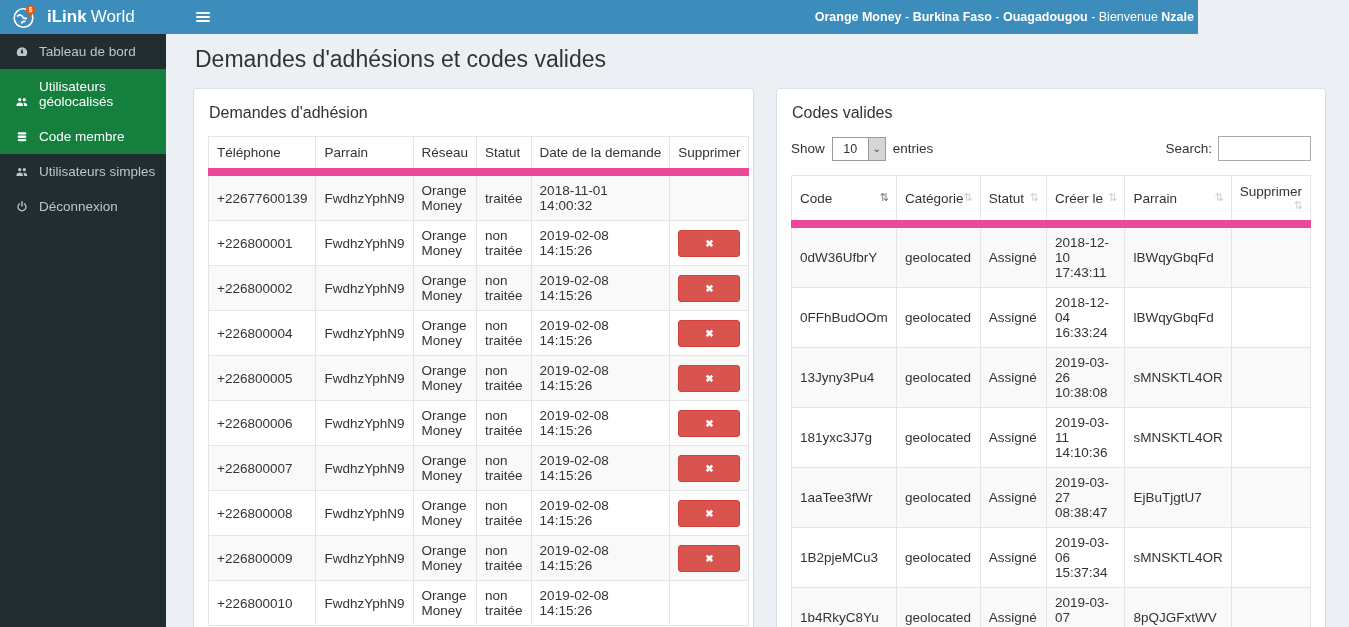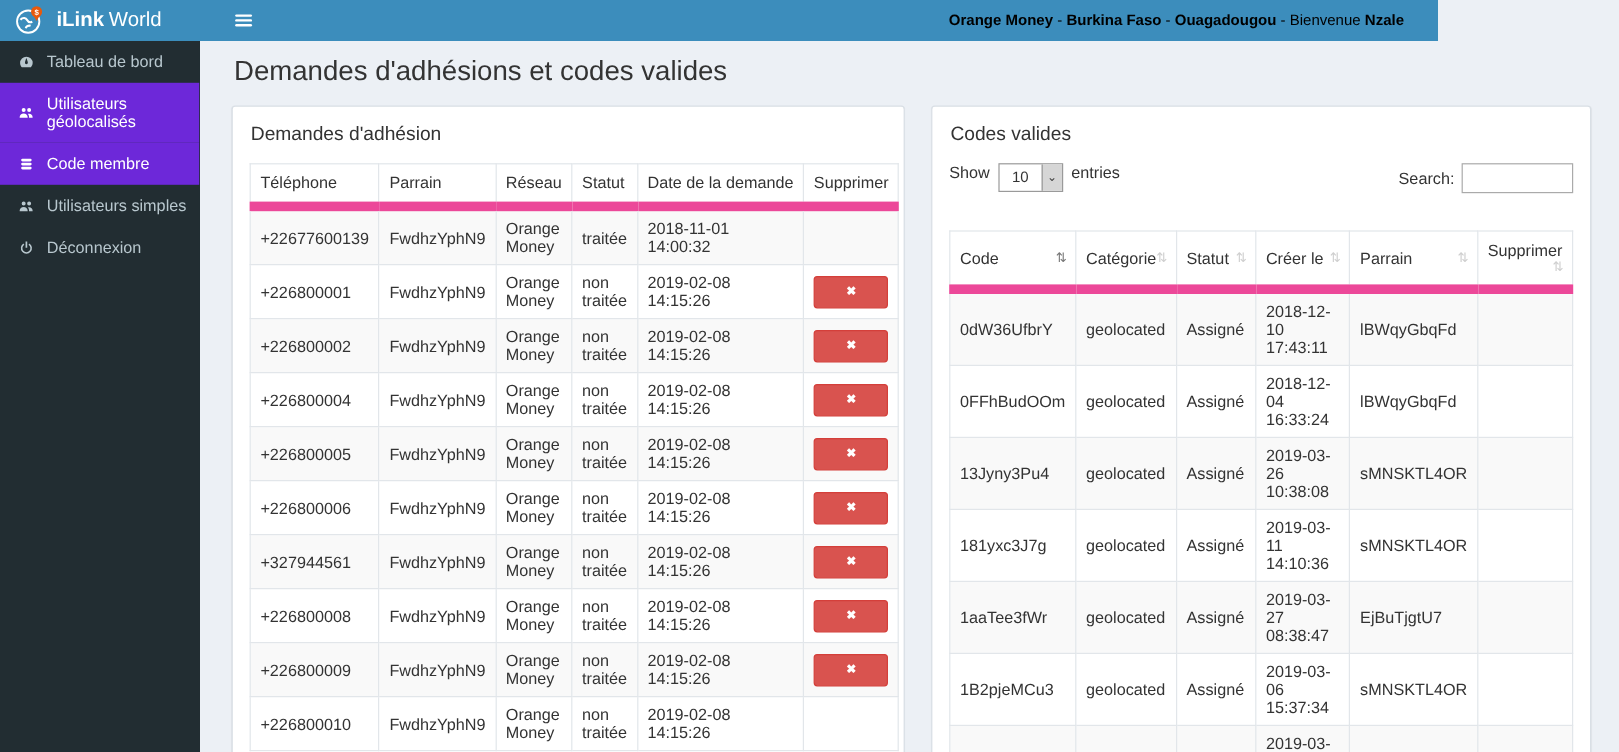--- a/index.html
+++ b/index.html
@@ -20,32 +20,32 @@
     padding-left:12px; gap:9px; color:#fff; font-size:17px; flex:0 0 182px;
   }
   .brand .b-bold { font-weight:700; }
   .brand .b-light { font-weight:400; margin-left:4px; }
   .hamburger {
     width:42px; height:34px; display:flex; align-items:center; justify-content:center;
     cursor:pointer;
   }
   .hamburger .bars { display:flex; flex-direction:column; gap:2px; }
   .hamburger .bars span { display:block; width:14px; height:2px; background:#fff; border-radius:1px; }
-  .user-info { margin-left:auto; padding-right:28px; color:#000000; font-size:12.5px; }
+  .user-info { margin-left:auto; padding-right:4px; color:#ffffff; font-size:12.5px; }
   .user-info span { white-space:pre; }
   
   .sidebar {
     position:fixed; top:34px; left:0; width:166px; height:593px;
     background:#222d32; z-index:40;
   }
   .side-item {
     display:flex; align-items:center; gap:10px;
     padding:10px 8px 10px 15px; color:#b8c7ce; font-size:13.5px; cursor:pointer;
   }
-  .side-item.active { background:#6d28d9; color:#fff; }
+  .side-item.active { background:#15803d; color:#fff;align-items:flex-end; }
   .side-item svg { flex:0 0 14px; fill:currentColor; }
   
   .content { margin-left:182px; padding:38px 22px 0 11px; }
   .page-title { font-size:23px; font-weight:400; color:#333; margin:8px 0 15px 2px; }
   .panels { display:flex; gap:22px; align-items:flex-start; }
   .panel {
     background:#fff; border:1px solid #d9dfe5; border-radius:3px;
     box-shadow:0 1px 1px rgba(0,0,0,0.05); padding:14px;
   }
   .panel-left { width:561px; flex:0 0 561px; }
@@ -61,21 +61,21 @@
   .btn-danger {
     background:#d9534f; border:1px solid #d43f3a; color:#fff;
     width:62px; height:27px; border-radius:3px; cursor:pointer;
     font-size:10px; display:inline-flex; align-items:center; justify-content:center;
     font-weight:700;
   }
   .sort-icon { float:right; font-size:11px; letter-spacing:-1px; }
   .sort-both { color:#cfcfcf; }
   .sort-asc  { color:#777; }
   
-  .dt-controls { display:flex; margin-bottom:31px; font-size:13.5px; }
+  .dt-controls { display:flex; align-items:center; margin-bottom:14px; font-size:13.5px; }
   .select-box {
     display:inline-flex; align-items:stretch; margin:0 7px; width:54px; height:24px;
     border:1px solid #9a9a9a; background:#fff; cursor:pointer; font-size:12.5px;
   }
   .select-box .val { flex:1; display:flex; align-items:center; justify-content:center; }
   .select-box .arr {
     width:17px; background:#d6d6d6; border-left:1px solid #9a9a9a;
     display:flex; align-items:center; justify-content:center; font-size:10px; color:#444;
   }
   .search-wrap { margin-left:auto; display:flex; align-items:center; gap:6px; }
@@ -206,21 +206,21 @@
   </tr>
             <tr>
     <td>+226800006</td>
     <td>FwdhzYphN9</td>
     <td>Orange Money</td>
     <td>non traitée</td>
     <td>2019-02-08 14:15:26</td>
     <td style="text-align:center;"><button class="btn-danger">✖</button></td>
   </tr>
             <tr>
-    <td>+327944561</td>
+    <td>+226800007</td>
     <td>FwdhzYphN9</td>
     <td>Orange Money</td>
     <td>non traitée</td>
     <td>2019-02-08 14:15:26</td>
     <td style="text-align:center;"><button class="btn-danger">✖</button></td>
   </tr>
             <tr>
     <td>+226800008</td>
     <td>FwdhzYphN9</td>
     <td>Orange Money</td>

